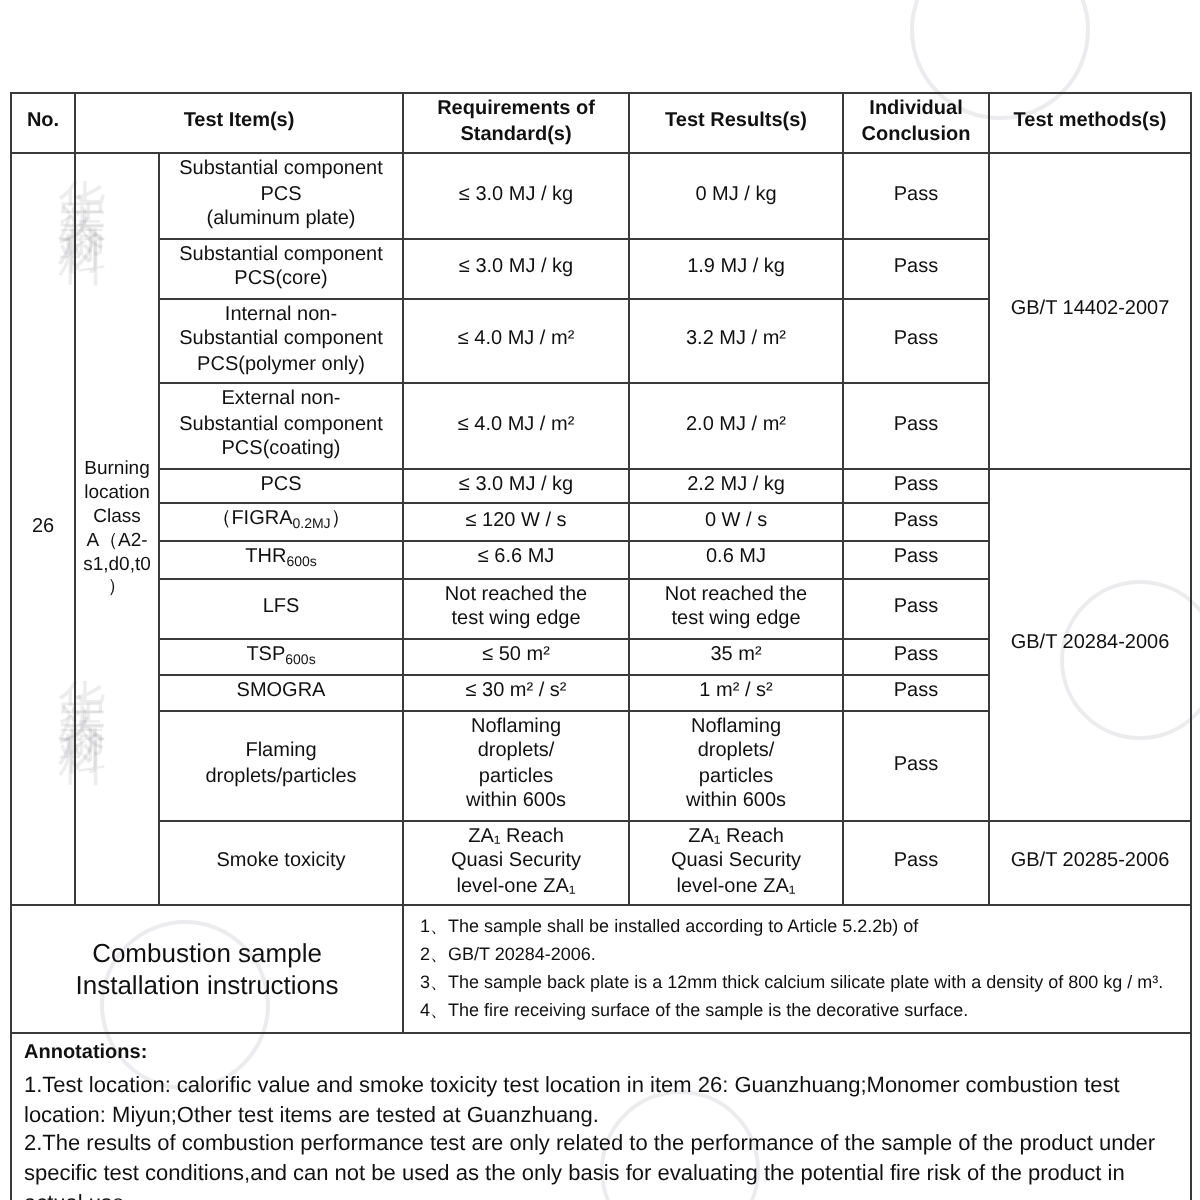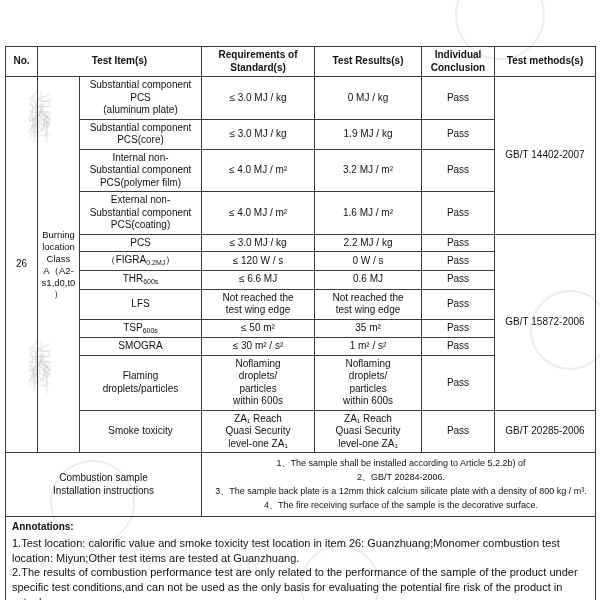--- a/index.html
+++ b/index.html
@@ -41,26 +41,26 @@
     line-height: 1.25;
     padding: 2px 3px;
     background: transparent;
   }
   th { font-weight: bold; }
   .pre { white-space: pre-line; }
   .no-cell { font-weight: normal; }
   .class-cell { font-size: 9.5px; }
   sub.small { font-size: 7px; vertical-align: -2px; }
   .notes {
-    text-align: center;
+    text-align: left;
     font-size: 9px;
     line-height: 1.55;
     padding-left: 8px;
   }
-  .install-label { font-size: 10px; }
+  .install-label { font-size: 13px; }
   .ann-cell { padding: 4px 6px; }
   .ann-title { font-weight: bold; font-size: 10px; text-align: left; margin-bottom: 2px; }
   .ann-p { font-size: 11px; text-align: left; line-height: 1.35; }
 </style>
 </head>
 <body>
 
 <div class="page">
 
   <div class="wm wm-text" style="left:24px; top:70px;">华实装饰材料</div>
@@ -114,41 +114,41 @@
       <td class="pre">Substantial component
 PCS(core)</td>
       <td>≤ 3.0 MJ / kg</td>
       <td>1.9 MJ / kg</td>
       <td>Pass</td>
     </tr>
 
     <tr style="height:42px">
       <td class="pre">Internal non-
 Substantial component
-PCS(polymer film)</td>
+PCS(polymer only)</td>
       <td>≤ 4.0 MJ / m²</td>
       <td>3.2 MJ / m²</td>
       <td>Pass</td>
     </tr>
 
     <tr style="height:42px">
       <td class="pre">External non-
 Substantial component
 PCS(coating)</td>
       <td>≤ 4.0 MJ / m²</td>
-      <td>1.6 MJ / m²</td>
+      <td>2.0 MJ / m²</td>
       <td>Pass</td>
     </tr>
 
     <tr style="height:16px">
       <td>PCS</td>
       <td>≤ 3.0 MJ / kg</td>
       <td>2.2 MJ / kg</td>
       <td>Pass</td>
-      <td rowspan="7">GB/T 15872-2006</td>
+      <td rowspan="7">GB/T 20284-2006</td>
     </tr>
 
     <tr style="height:15px">
       <td><span>（FIGRA</span><sub class="small">0.2MJ</sub><span>）</span></td>
       <td>≤ 120 W / s</td>
       <td>0 W / s</td>
       <td>Pass</td>
     </tr>
 
     <tr style="height:15px">

